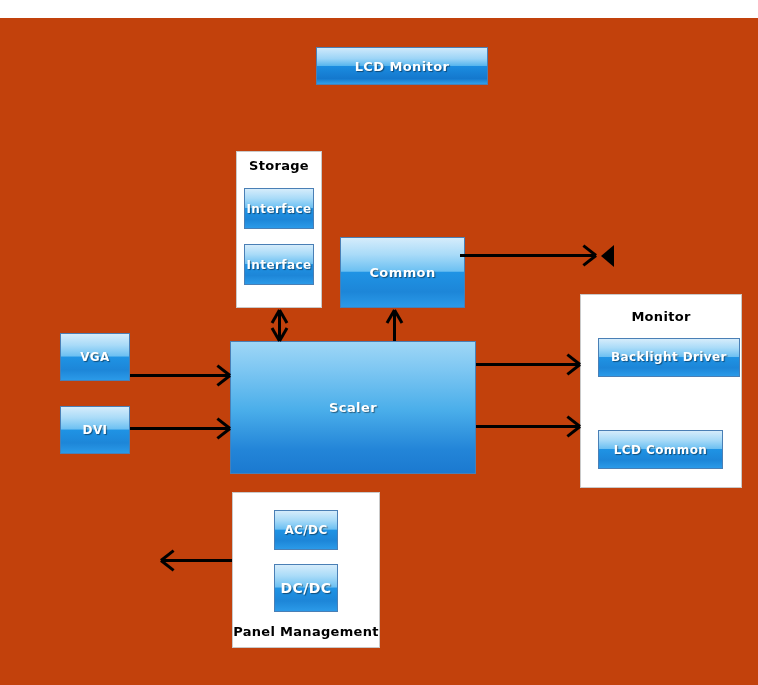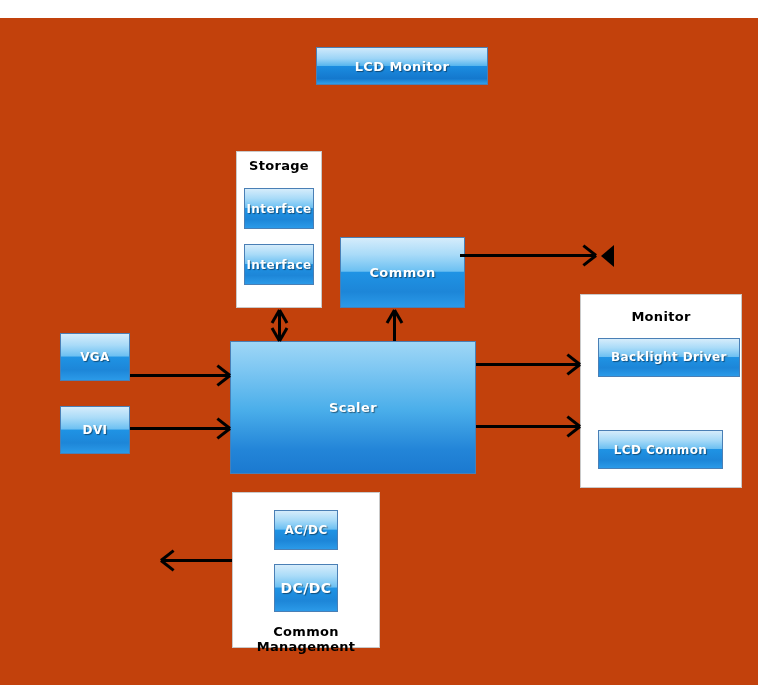--- a/index.html
+++ b/index.html
@@ -148,21 +148,21 @@
   <div class="blk" style="left:598px; top:412px; width:125px; height:39px; font-size:12px;">LCD Common</div>
 
   <div class="blk" style="left:60px; top:315px; width:70px; height:48px; font-size:12px;">VGA</div>
   <div class="blk" style="left:60px; top:388px; width:70px; height:48px; font-size:12px;">DVI</div>
 
   <div class="blk smooth" style="left:230px; top:323px; width:246px; height:133px; font-size:13px;">Scaler</div>
 
   <div class="group" style="left:232px; top:474px; width:148px; height:156px;"></div>
   <div class="blk" style="left:274px; top:492px; width:64px; height:40px; font-size:12px;">AC/DC</div>
   <div class="blk" style="left:274px; top:546px; width:64px; height:48px; font-size:14px;">DC/DC</div>
-  <div class="group-title" style="left:232px; top:606px; width:148px;">Common Management</div>
+  <div class="group-title" style="left:232px; top:606px; width:148px;">Panel Management</div>
 
 
   <div class="hline" style="left:130px; top:356px; width:100px;"></div>
   <div class="vhead head-r" style="left:230px; top:356px;">
       <i></i>
       <i></i>
     </div>
 
   <div class="hline" style="left:130px; top:409px; width:100px;"></div>
   <div class="vhead head-r" style="left:230px; top:409px;">

